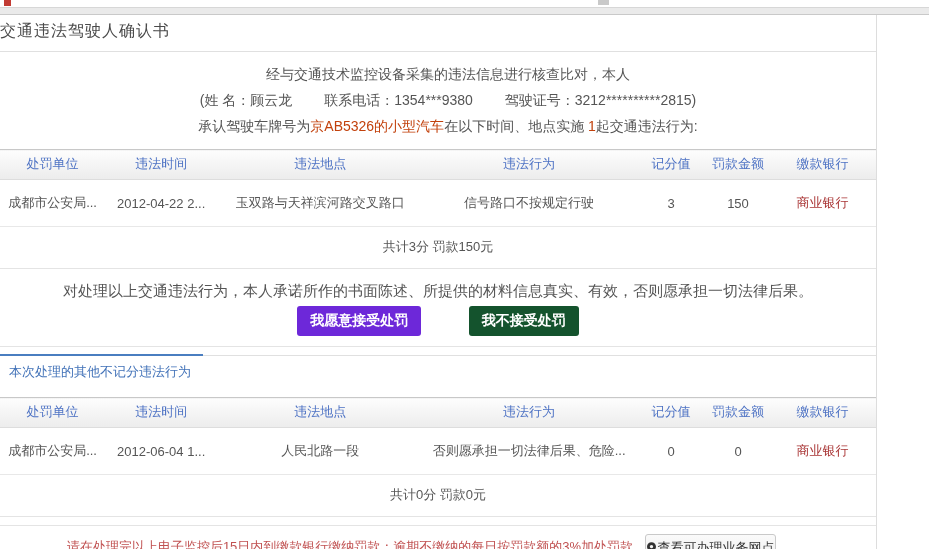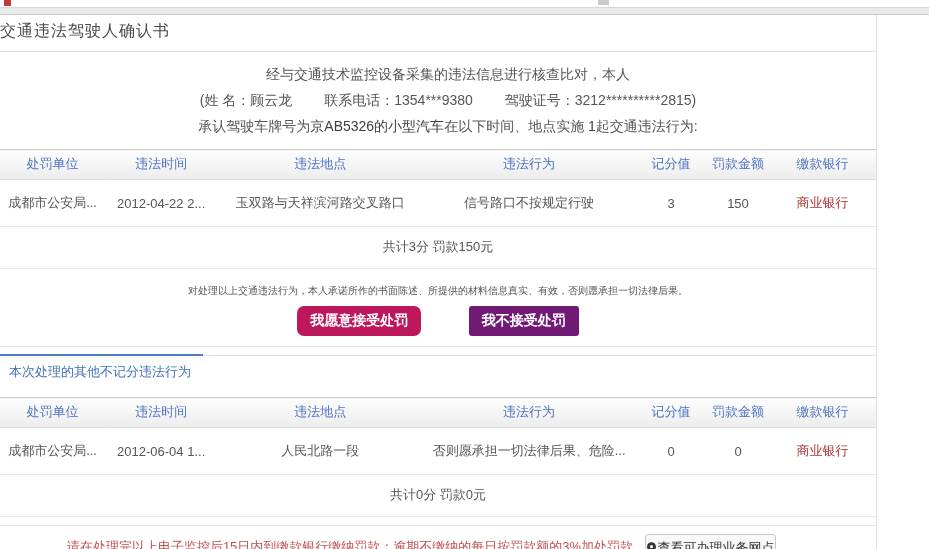--- a/index.html
+++ b/index.html
@@ -16,21 +16,21 @@
   .browser-bar { height: 8px; background: #eaeaea; border-top: 1px solid #d7d7d7; border-bottom: 1px solid #c9c9c9; }
 
   .content { width: 877px; border-right: 1px solid #ddd; background: #fff; min-height: 534px; }
 
   .title-section { height: 37px; border-bottom: 1px solid #e0e0e0; text-align: left; padding-top: 6px; }
   .page-title { font-size: 16px; color: #4a4a4a; letter-spacing: 1px; }
 
   .intro-section { padding: 9px 0 10px; text-align: center; font-size: 14px; color: #555; margin-left: 20px; }
   .intro-section .line { line-height: 26px; }
   .intro-part { margin: 0 14px; }
-  .red-text { color: #404040; }
+  .red-text { color: #c2410c; }
 
   table { width: 100%; border-collapse: collapse; table-layout: fixed; }
   thead th {
     background: linear-gradient(#fdfdfd, #ececec);
     border-top: 1px solid #c8c8c8;
     border-bottom: 1px solid #ddd;
     color: #4d72c4; font-size: 13px; font-weight: normal;
     padding: 5px 0 6px; text-align: center;
   }
   tbody td {
@@ -39,30 +39,30 @@
     overflow: hidden; white-space: nowrap;
   }
   td.bank-cell { color: #a93535; }
 
   .summary-row {
     text-align: center; font-size: 13px; color: #555;
     padding: 11px 0 12px; border-bottom: 1px solid #e4e4e4;
   }
 
   .statement-section { padding: 13px 0 10px; border-bottom: 1px solid #e4e4e4; text-align: center; }
-  .statement-text { font-size: 10px; color: #555; line-height: 18px; }
+  .statement-text { font-size: 15px; color: #555; line-height: 18px; }
   .button-row { margin-top: 6px; }
   .btn {
     display: inline-block; border: none; border-radius: 3px;
     color: #fff; font-size: 14px; font-weight: bold;
     padding: 6px 13px; margin: 0 3px; cursor: pointer;
     font-family: "Liberation Sans", "DejaVu Sans", sans-serif;
   }
-  .btn-accept { background: #be185d; border-radius: 7px; }
-  .btn-reject { background: #701a75; margin-left: 40px; }
+  .btn-accept { background: #6d28d9; }
+  .btn-reject { background: #14532d; margin-left: 40px; }
 
   .tab-bar { margin-top: 8px; border-top: 1px solid #e0e0e0; }
   .tab-active {
     display: inline-block; margin-top: -2px;
     border-top: 2px solid #4a7ec0;
     padding: 7px 12px 6px 9px;
     color: #4272b8; font-size: 13px; cursor: pointer; font-family: Liberation Serif, serif;
   }
 
   .table2-wrap { margin-top: 10px; }

